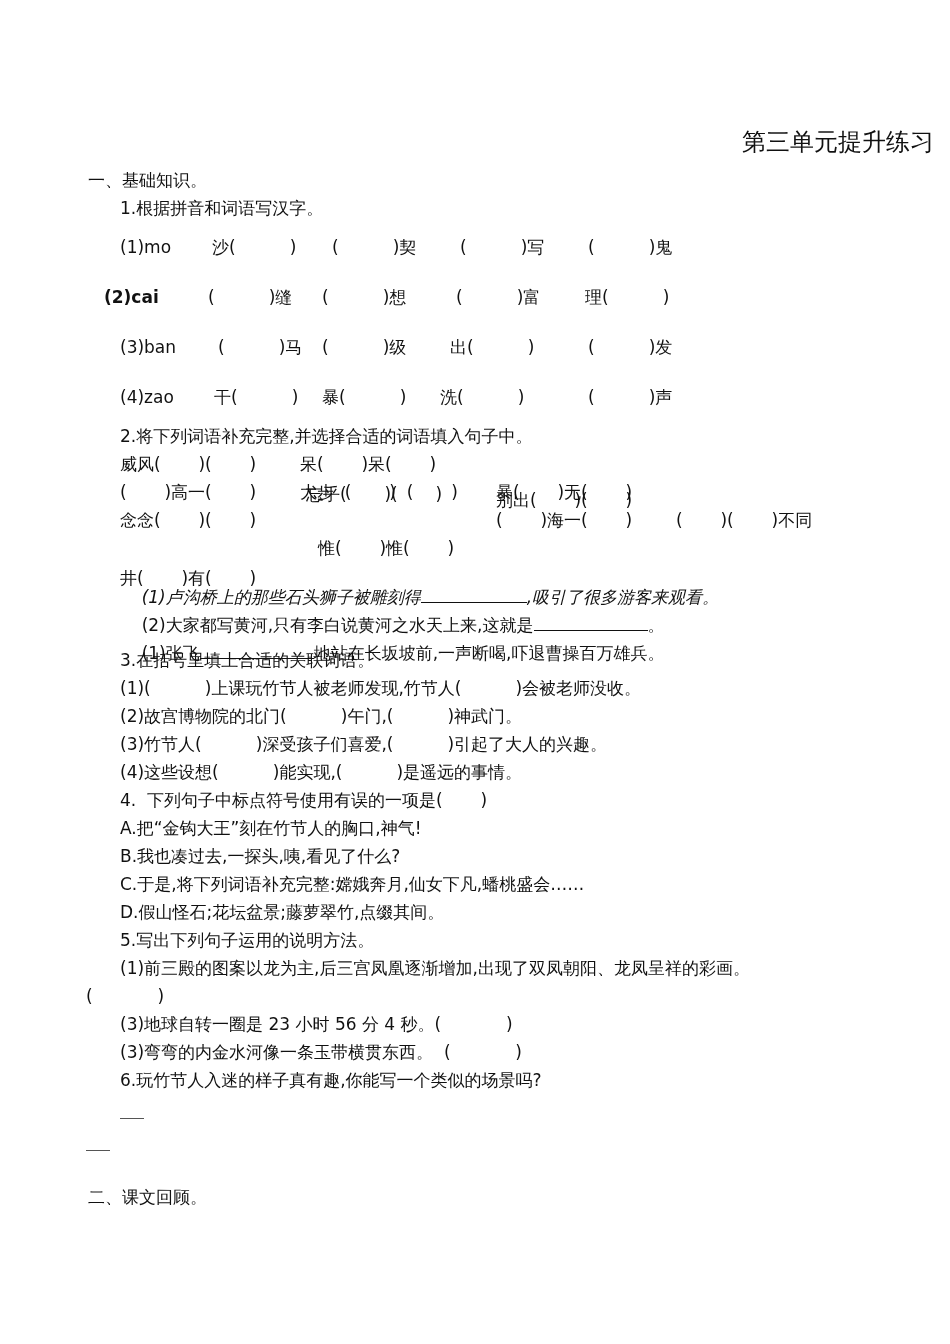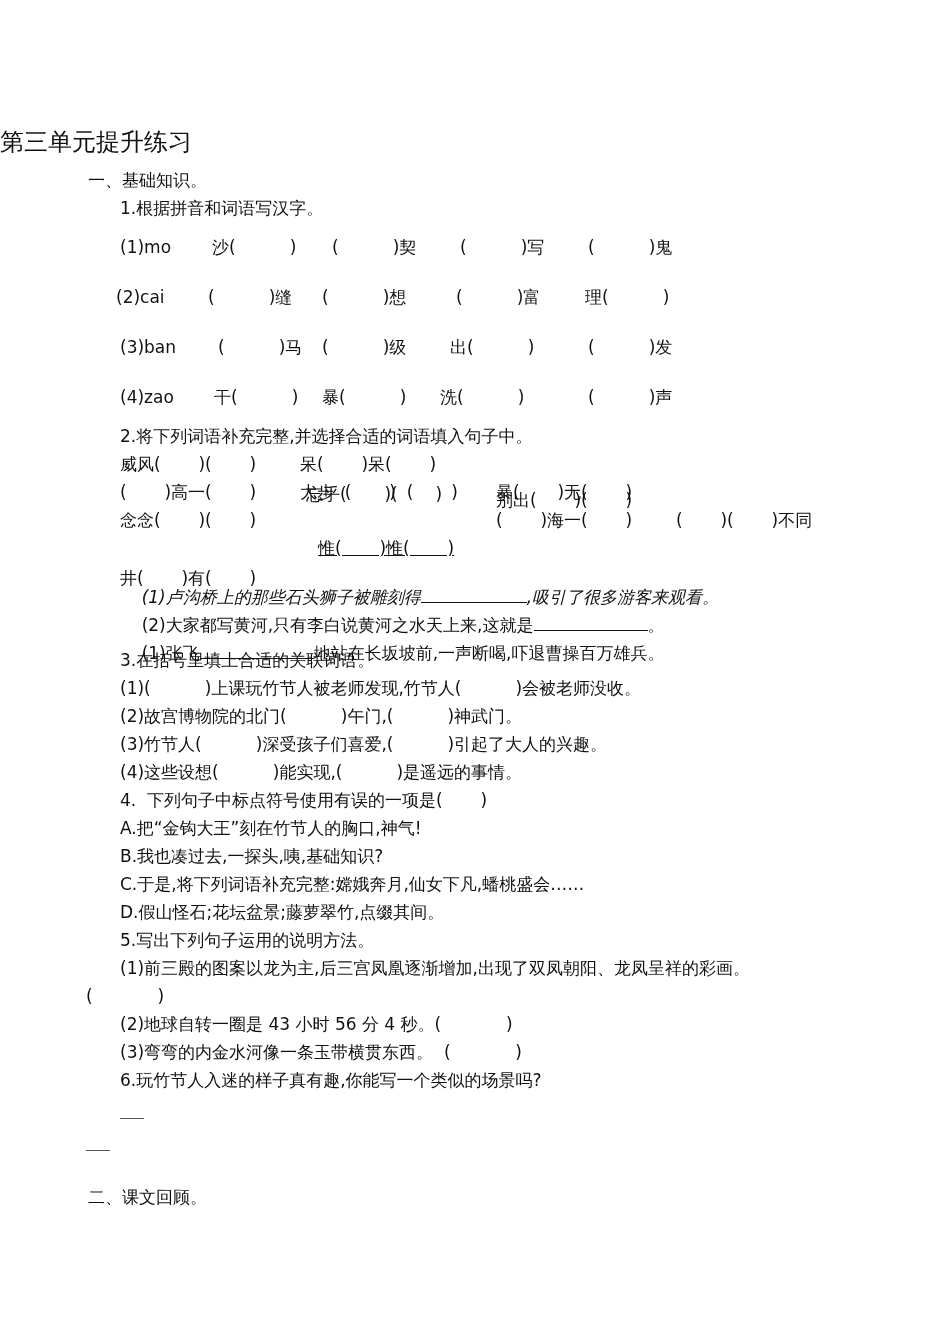--- a/index.html
+++ b/index.html
@@ -1,19 +1,19 @@
 <!DOCTYPE html>
 <html><head>
 <meta charset="utf-8">
 <style>
   html, body { margin:0; padding:0; background:#ffffff; }
   body { width:950px; height:1344px; position:relative; overflow:hidden;
          font-family:"DejaVu Sans","Liberation Sans",sans-serif; color:#111; }
   .t { position:absolute; white-space:pre; font-size:17px; line-height:20px; }
-  .title { position:absolute; left:0; width:934px; top:128px; text-align:left; font-size:24px; line-height:28px; }
+  .title { position:absolute; left:0; width:934px; top:128px; text-align:right; font-size:24px; line-height:28px; }
   .blank { display:inline-block; border-bottom:1px solid #111; height:16px; vertical-align:baseline; }
   .cell { position:absolute; white-space:pre; font-size:17px; line-height:20px; }
   .dash { position:absolute; height:1px; background:#555; }
 </style>
 </head>
 <body>
 
 <div>
   <div class="title">第三单元提升练习</div>
 
@@ -21,21 +21,21 @@
   <div class="t" style="left:120px;top:198px;">1.根据拼音和词语写汉字。</div>
 
   <div>
     <div class="cell" style="left:120px;top:237px;">(1)mo</div>
     <div class="cell" style="left:212px;top:237px;">沙(          )</div>
     <div class="cell" style="left:332px;top:237px;">(          )契</div>
     <div class="cell" style="left:460px;top:237px;">(          )写</div>
     <div class="cell" style="left:588px;top:237px;">(          )鬼</div>
   </div>
   <div>
-    <div class="cell" style="left:116px;top:287px;">(2)cai</div>
+    <div class="cell" style="left:104px;top:287px;font-weight:bold;">(2)cai</div>
     <div class="cell" style="left:208px;top:287px;">(          )缝</div>
     <div class="cell" style="left:322px;top:287px;">(          )想</div>
     <div class="cell" style="left:456px;top:287px;">(          )富</div>
     <div class="cell" style="left:585px;top:287px;">理(          )</div>
   </div>
   <div>
     <div class="cell" style="left:120px;top:337px;">(3)ban</div>
     <div class="cell" style="left:218px;top:337px;">(          )马</div>
     <div class="cell" style="left:322px;top:337px;">(          )级</div>
     <div class="cell" style="left:450px;top:337px;">出(          )</div>
@@ -58,48 +58,48 @@
   <div class="cell" style="left:120px;top:482px;">(       )高一(       )</div>
   <div class="cell" style="left:300px;top:482px;">大步  (       )  (       )</div>
   <div class="cell" style="left:496px;top:482px;">暴(       )无(       )</div>
 
   <div class="cell" style="left:120px;top:510px;">念念(       )(       )</div>
   <div class="cell" style="left:306px;top:484px;">忘乎(       )(       )</div>
   <div class="cell" style="left:496px;top:510px;">(       )海一(       )</div>
   <div class="cell" style="left:676px;top:510px;">(       )(       )不同</div>
 
   <div class="cell" style="left:120px;top:568px;">井(       )有(       )</div>
-  <div class="cell" style="left:318px;top:538px;text-decoration:underline;">惟(       )惟(       )</div>
+  <div class="cell" style="left:318px;top:538px;">惟(       )惟(       )</div>
 
   <div class="t" style="left:120px;top:566px;font-style:italic;">
     <span>(1)卢沟桥上的那些石头狮子被雕刻得</span><span class="blank" style="width:106px;"></span><span>,吸引了很多游客来观看。</span>
   </div>
   <div class="t" style="left:120px;top:594px;">
     <span>(2)大家都写黄河,只有李白说黄河之水天上来,这就是</span><span class="blank" style="width:114px;"></span><span>。</span>
   </div>
   <div class="t" style="left:120px;top:622px;">
     <span>(1)张飞</span><span class="blank" style="width:114px;"></span><span>地站在长坂坡前,一声断喝,吓退曹操百万雄兵。</span>
   </div>
 
   <div class="t" style="left:120px;top:650px;">3.在括号里填上合适的关联词语。</div>
   <div class="t" style="left:120px;top:678px;">(1)(          )上课玩竹节人被老师发现,竹节人(          )会被老师没收。</div>
   <div class="t" style="left:120px;top:706px;">(2)故宫博物院的北门(          )午门,(          )神武门。</div>
   <div class="t" style="left:120px;top:734px;">(3)竹节人(          )深受孩子们喜爱,(          )引起了大人的兴趣。</div>
   <div class="t" style="left:120px;top:762px;">(4)这些设想(          )能实现,(          )是遥远的事情。</div>
 
   <div class="t" style="left:120px;top:790px;">4.  下列句子中标点符号使用有误的一项是(       )</div>
   <div class="t" style="left:120px;top:818px;">A.把“金钩大王”刻在竹节人的胸口,神气!</div>
-  <div class="t" style="left:120px;top:846px;">B.我也凑过去,一探头,咦,基础知识?</div>
+  <div class="t" style="left:120px;top:846px;">B.我也凑过去,一探头,咦,看见了什么?</div>
   <div class="t" style="left:120px;top:874px;">C.于是,将下列词语补充完整:嫦娥奔月,仙女下凡,蟠桃盛会……</div>
   <div class="t" style="left:120px;top:902px;">D.假山怪石;花坛盆景;藤萝翠竹,点缀其间。</div>
 
   <div class="t" style="left:120px;top:930px;">5.写出下列句子运用的说明方法。</div>
   <div class="t" style="left:120px;top:958px;">(1)前三殿的图案以龙为主,后三宫凤凰逐渐增加,出现了双凤朝阳、龙凤呈祥的彩画。</div>
   <div class="t" style="left:86px;top:986px;">(            )</div>
-  <div class="t" style="left:120px;top:1014px;">(2)地球自转一圈是 43 小时 56 分 4 秒。(            )</div>
+  <div class="t" style="left:120px;top:1014px;">(3)地球自转一圈是 23 小时 56 分 4 秒。(            )</div>
   <div class="t" style="left:120px;top:1042px;">(3)弯弯的内金水河像一条玉带横贯东西。  (            )</div>
 
   <div class="t" style="left:120px;top:1070px;">6.玩竹节人入迷的样子真有趣,你能写一个类似的场景吗?</div>
   <div class="dash" style="left:120px;top:1118px;width:24px;"></div>
   <div class="dash" style="left:86px;top:1150px;width:24px;"></div>
 
   <div class="t" style="left:88px;top:1187px;">二、课文回顾。</div>
 </div>
 
 </body></html>

